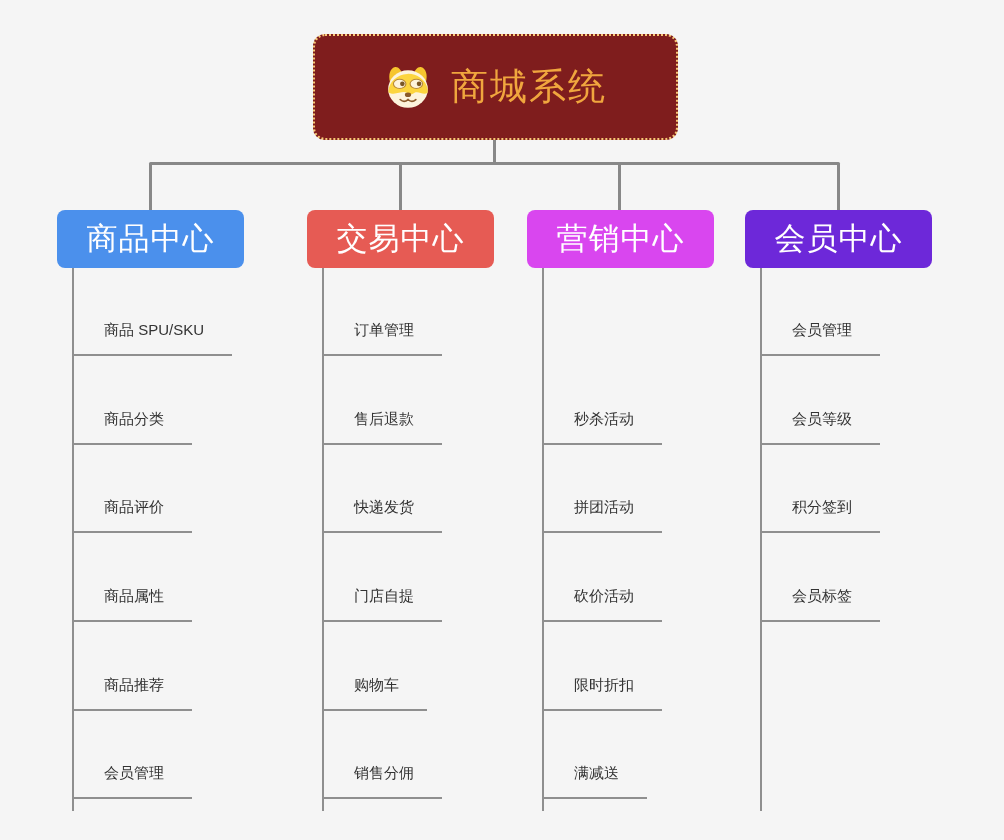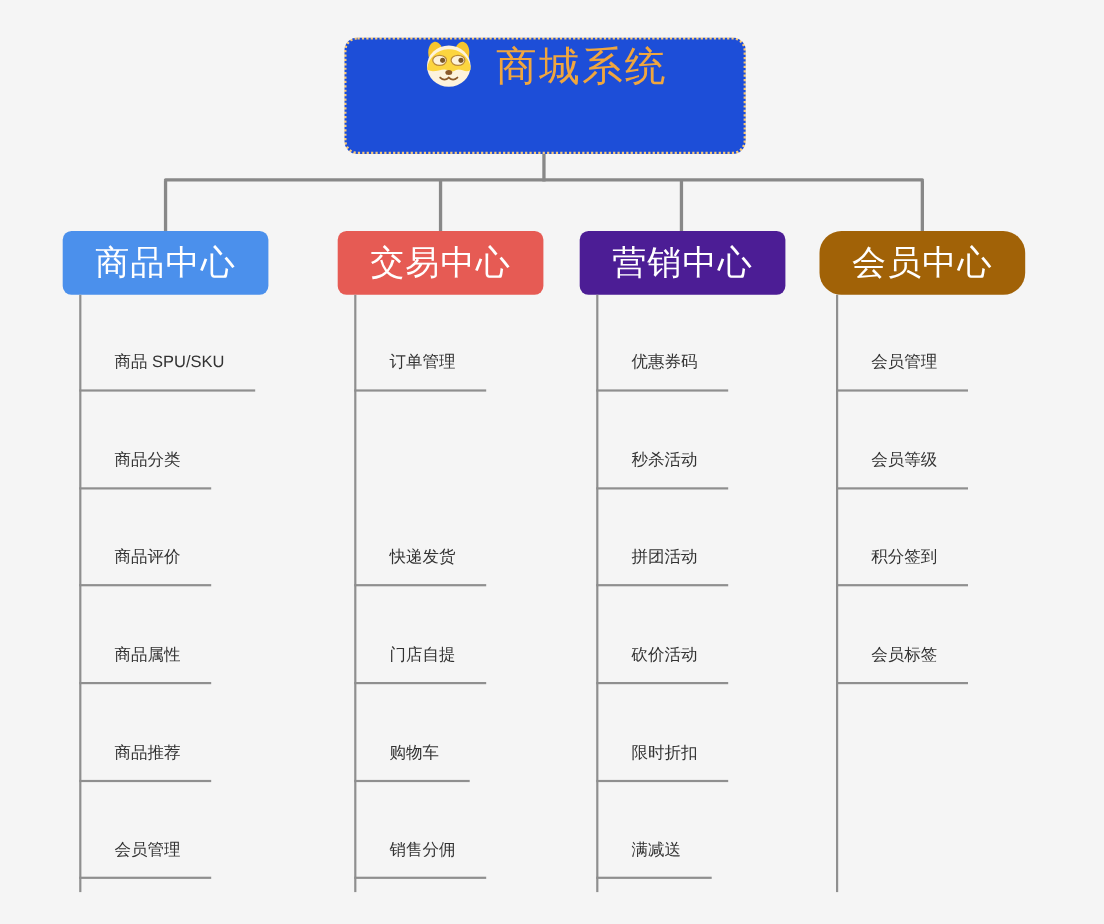--- a/index.html
+++ b/index.html
@@ -21,25 +21,25 @@
     height: 840px;
     background: var(--bg);
     overflow: hidden;
   }
 
   
   .root-node {
     position: absolute;
     left: 313px; top: 34px;
     width: 365px; height: 106px;
-    background: #1d4ed8;
+    background: #7f1d1d;
     border: 2px dotted var(--root-border);
     border-radius: 12px;
     display: flex;
-    align-items: flex-start;
+    align-items: center;
     justify-content: center;
     gap: 19px;
   }
   .root-title {
     font-size: 37px;
     color: var(--root-title);
     letter-spacing: 2px;
     white-space: nowrap;
   }
   .doge { width: 48px; height: 44px; display: block; }
@@ -142,39 +142,39 @@
     <div class="leaf p2">商品评价</div>
     <div class="leaf p3">商品属性</div>
     <div class="leaf p4">商品推荐</div>
     <div class="leaf p5">会员管理</div>
   </div>
 
   <div class="branch branch-2">
     <div class="branch-header" style="background-color: rgb(230, 91, 84);">交易中心</div>
     <div class="trunk"></div>
     <div class="leaf p0">订单管理</div>
+    <div class="leaf p1">售后退款</div>
     <div class="leaf p2">快递发货</div>
     <div class="leaf p3">门店自提</div>
     <div class="leaf p4">购物车</div>
     <div class="leaf p5">销售分佣</div>
   </div>
 
   <div class="branch branch-3">
-    <div class="branch-header" style="background-color: #4c1d95;">营销中心</div>
+    <div class="branch-header" style="background-color: #d946ef;">营销中心</div>
     <div class="trunk"></div>
-    <div class="leaf p0">优惠券码</div>
     <div class="leaf p1">秒杀活动</div>
     <div class="leaf p2">拼团活动</div>
     <div class="leaf p3">砍价活动</div>
     <div class="leaf p4">限时折扣</div>
     <div class="leaf p5">满减送</div>
   </div>
 
   <div class="branch branch-4">
-    <div class="branch-header" style="background-color: #a16207; border-radius: 20px;">会员中心</div>
+    <div class="branch-header" style="background-color: #6d28d9;">会员中心</div>
     <div class="trunk"></div>
     <div class="leaf p0">会员管理</div>
     <div class="leaf p1">会员等级</div>
     <div class="leaf p2">积分签到</div>
     <div class="leaf p3">会员标签</div>
   </div>
 
 </div>
 
 </body></html>

